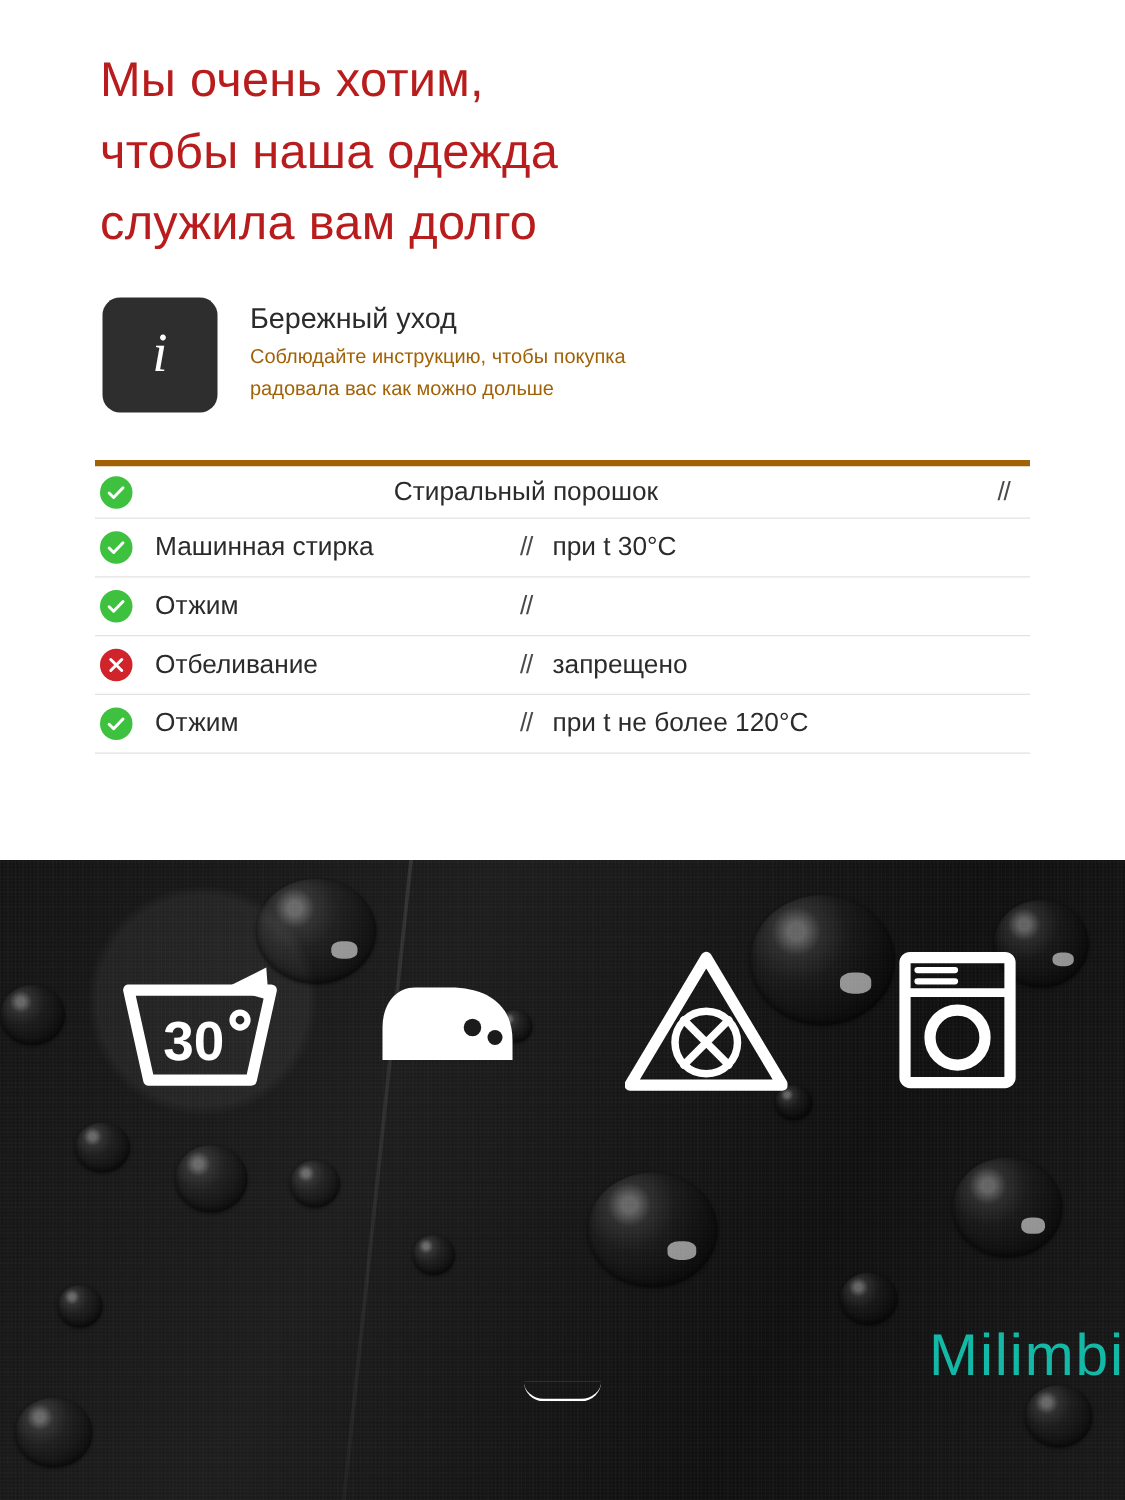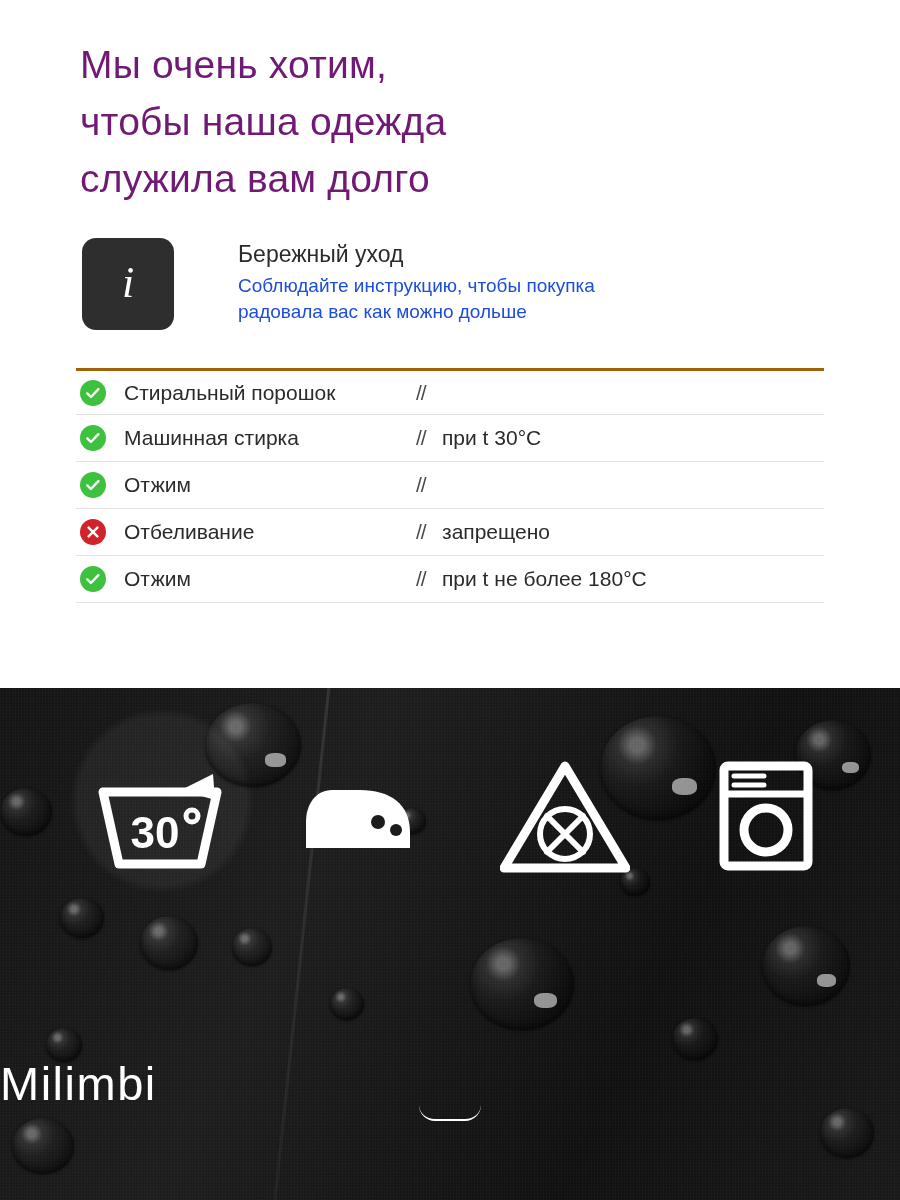--- a/index.html
+++ b/index.html
@@ -29,21 +29,21 @@
     background: #ffffff;
   }
 
   .headline {
     position: absolute;
     left: 80px;
     top: 36px;
     width: 760px;
     font-size: 39px;
     line-height: 57px;
-    color: #701a75;
+    color: #b91c1c;
     font-weight: 400;
     letter-spacing: 0.2px;
     white-space: pre-line;
   }
 
   
   .care-block {
     position: absolute;
     left: 82px;
     top: 238px;
@@ -69,51 +69,50 @@
     font-size: 44px;
     font-style: italic;
     line-height: 1;
   }
 
   .care-text {
     position: absolute;
     left: 118px;
     top: 1px;
     width: 640px;
-    margin-left: 38px;
   }
   .care-title {
     font-size: 23px;
     line-height: 30px;
     color: #2b2b2b;
     margin-bottom: 4px;
   }
   .care-sub {
-    font-size: 19px;
+    font-size: 16px;
     line-height: 26px;
-    color: #1d4ed8;
+    color: #a16207;
     white-space: pre-line;
   }
 
   
   .care-table {
     position: absolute;
     left: 76px;
     top: 368px;
     width: 748px;
   }
 
   .care-row {
     position: relative;
     height: 47px;
     border-bottom: 1px solid #e2e2e2;
     display: flex;
     align-items: center;
   }
-  .care-row:first-child { border-top: 3px solid #a16207; }
+  .care-row:first-child { border-top: 5px solid #a16207; justify-content: space-between; }
 
   .status-icon {
     position: relative;
     flex: 0 0 auto;
     width: 26px; height: 26px;
     border-radius: 50%;
     margin-left: 4px;
     margin-right: 18px;
   }
   .status-icon.ok { background: #3ec13e; }
@@ -212,22 +211,22 @@
   }
   .sym-wash  { left: 95px; }
   .sym-iron  { left: 298px; }
   .sym-bleach{ left: 500px; }
   .sym-dry   { left: 718px; }
 
   .brand {
     position: absolute;
     left: 0; right: 0;
     top: 368px;
-    text-align: left;
-    color: #ffffff;
+    text-align: right;
+    color: #14b8a6;
     font-family: "Liberation Sans", sans-serif;
     font-size: 47px;
     font-weight: 300;
     letter-spacing: 1.5px;
   }
   .brand .smile {
     display: block;
     margin: -6px auto 0;
     width: 62px; height: 16px;
     border-bottom: 2px solid #ffffff;
@@ -301,21 +300,21 @@
       </div>
 
       <div class="care-row">
         <span class="status-icon ok">
           <svg viewBox="0 0 26 26" aria-hidden="true">
               <path d="M7.3 13.4l3.6 3.6 7.5-7.8" fill="none" stroke="#ffffff" stroke-width="2.4" stroke-linecap="round" stroke-linejoin="round"></path>
             </svg>
         </span>
         <span class="care-label">Отжим</span>
         <span class="care-sep">//</span>
-        <span class="care-value">при t не более 180°С</span>
+        <span class="care-value">при t не более 120°С</span>
       </div>
 
     </div>
   </div>
 
   <div class="photo-section">
     <div class="photo-bg"></div>
     <div class="fabric"></div>
     <div class="seam"></div>
 

